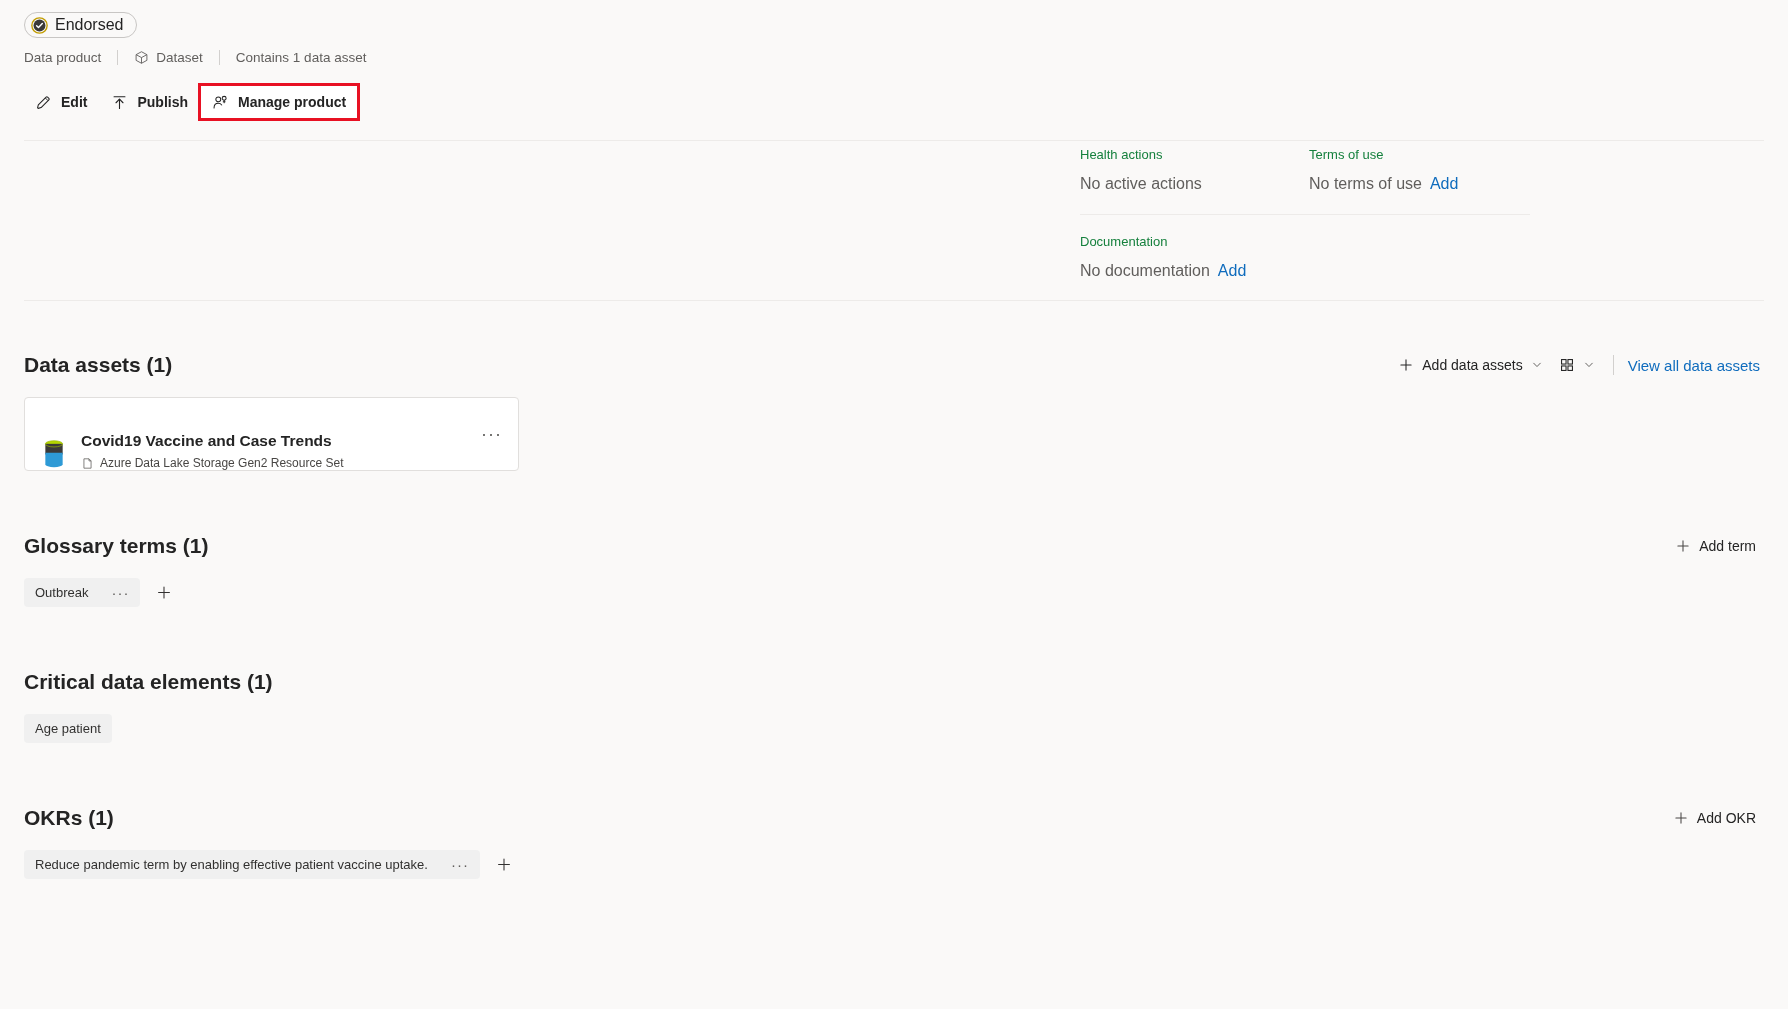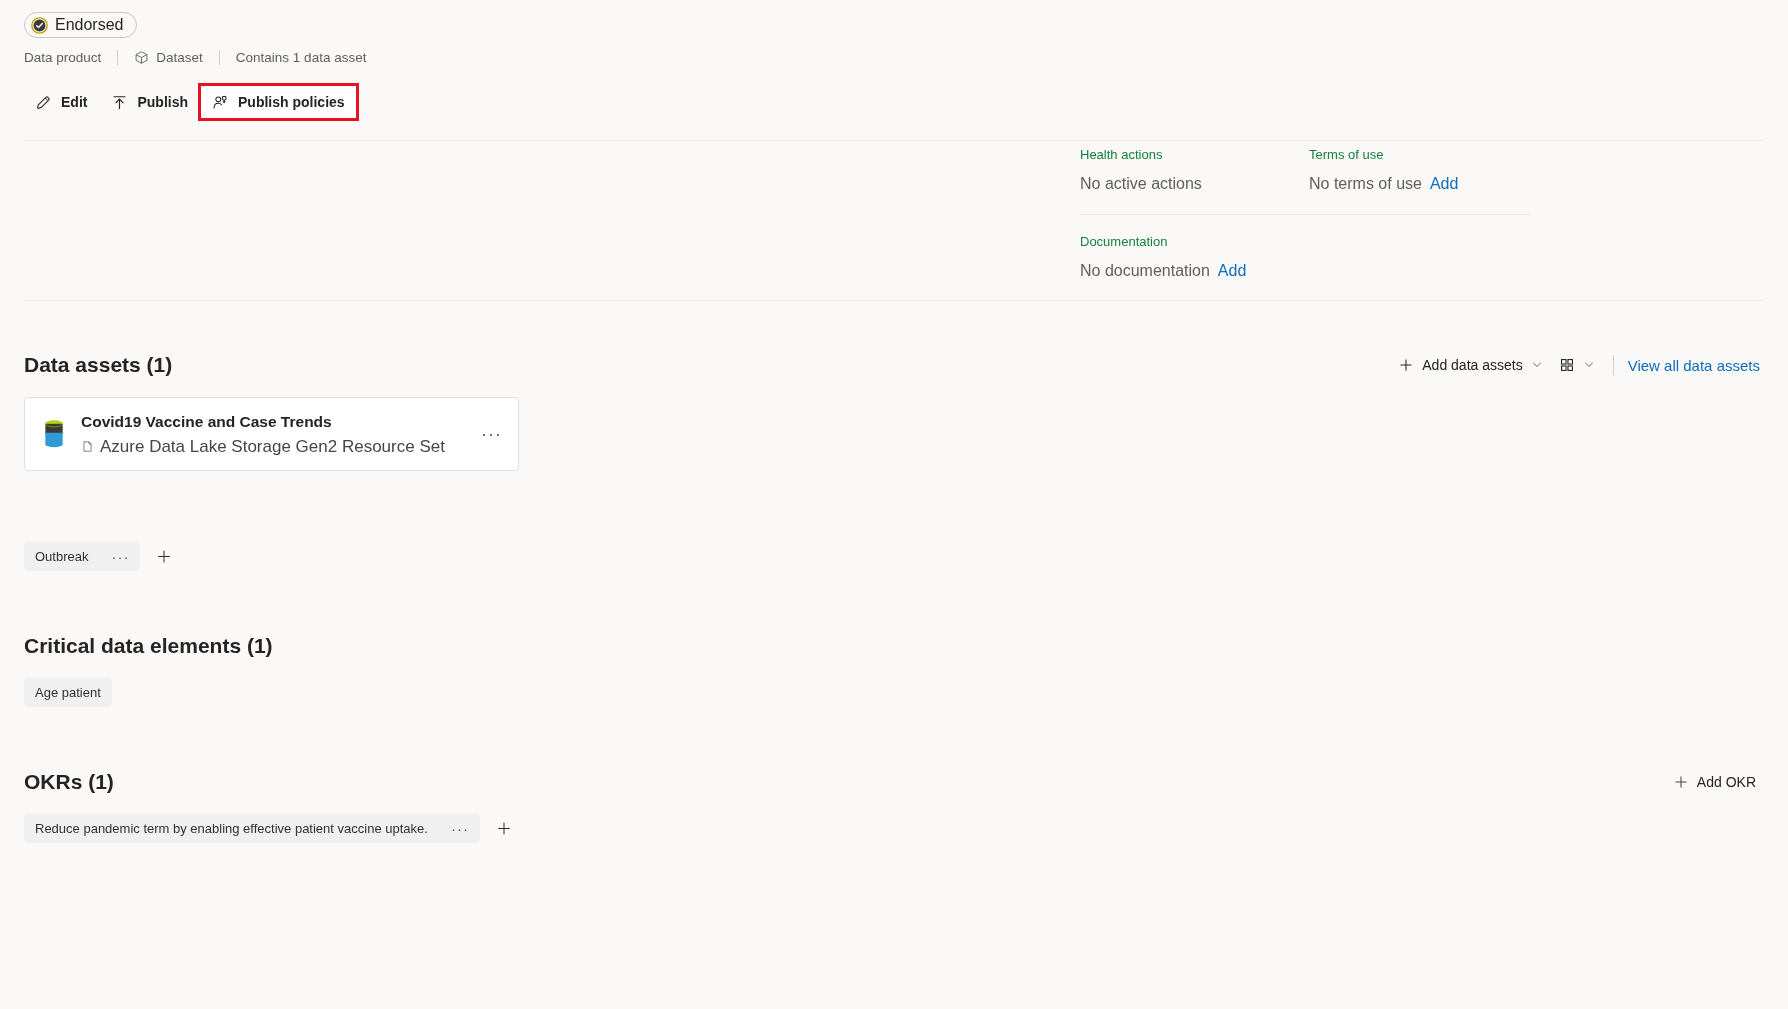--- a/index.html
+++ b/index.html
@@ -95,27 +95,27 @@
   .vsep { width: 1px; height: 20px; background: #d2d0ce; margin: 0 10px; }
   .link-btn {
     font-size: 15px; color: #0f6cbd; cursor: pointer; padding: 0 4px;
     white-space: nowrap;
   }
 
   
   .asset-card {
     margin-top: 14px; width: 495px; height: 74px;
     background: #ffffff; border: 1px solid #e1dfdd; border-radius: 4px;
-    display: flex; align-items: center; padding: 0 14px;
+    display: flex; align-items: flex-end; padding: 0 14px;
     position: relative; cursor: pointer;
   }
   .asset-icon { width: 30px; height: 32px; flex: none; margin-right: 12px; }
   .asset-text { display: flex; flex-direction: column; gap: 5px; }
   .asset-name { font-size: 15.5px; font-weight: 600; color: #242424; line-height: 20px; }
-  .asset-sub { display: flex; align-items: center; gap: 6px; font-size: 17px; color: #484644; }
+  .asset-sub { display: flex; align-items: center; gap: 6px; font-size: 12px; color: #484644; }
   .asset-more {
     position: absolute; right: 16px; top: 50%; transform: translateY(-50%);
     font-size: 18px; color: #605e5c; letter-spacing: 1px; cursor: pointer;
     line-height: 1;
   }
 
   
   .pill-row { display: flex; align-items: center; gap: 10px; margin-top: 14px; }
   .pill {
     display: inline-flex; align-items: center; gap: 23px;
@@ -181,21 +181,21 @@
         <span>Publish</span>
       </button>
 
       <button class="cmd-btn highlight">
         <svg class="cmd-ico" viewBox="0 0 20 20">
           <circle cx="7.4" cy="6.3" r="2.9" fill="none" stroke="#242424" stroke-width="1.2"></circle>
           <path d="M2.4 16.6 C2.4 12.9 4.6 11 7.4 11 C9.1 11 10.5 11.7 11.4 12.9" fill="none" stroke="#242424" stroke-width="1.2" stroke-linecap="round"></path>
           <circle cx="14.3" cy="5.1" r="2.3" fill="none" stroke="#242424" stroke-width="1.2"></circle>
           <path d="M14.3 7.5 V10.4 M13.2 9.1 H15.4" stroke="#242424" stroke-width="1.2" stroke-linecap="round"></path>
         </svg>
-        <span>Publish policies</span>
+        <span>Manage product</span>
       </button>
     </div>
   </div>
 
   <div class="top-divider"></div>
 
   <div class="info-panel">
     <div class="info-grid">
       <div class="info-col">
         <div class="info-label">Health actions</div>
@@ -271,20 +271,31 @@
               <path d="M12.3 2.8 V6 H15.5" fill="none" stroke="#605e5c" stroke-width="1.2" stroke-linejoin="round"></path>
             </svg>
             <span>Azure Data Lake Storage Gen2 Resource Set</span>
           </div>
         </div>
         <span class="asset-more">···</span>
       </div>
     </div>
 
     <div class="section blk" style="padding-top:57px;">
+      <div class="section-head">
+        <div class="section-title">Glossary terms (1)</div>
+        <div class="section-actions">
+          <button class="ghost-btn">
+            <svg width="16" height="16" viewBox="0 0 20 20">
+              <path d="M10 3.6 V16.4 M3.6 10 H16.4" stroke="#484644" stroke-width="1.3" stroke-linecap="round"></path>
+            </svg>
+            <span>Add term</span>
+          </button>
+        </div>
+      </div>
       <div class="pill-row">
         <span class="pill">
           <span>Outbreak</span>
           <span class="dots">···</span>
         </span>
         <button class="plus-btn">
           <svg width="17" height="17" viewBox="0 0 20 20">
             <path d="M10 3.2 V16.8 M3.2 10 H16.8" stroke="#323130" stroke-width="1.3" stroke-linecap="round"></path>
           </svg>
         </button>

